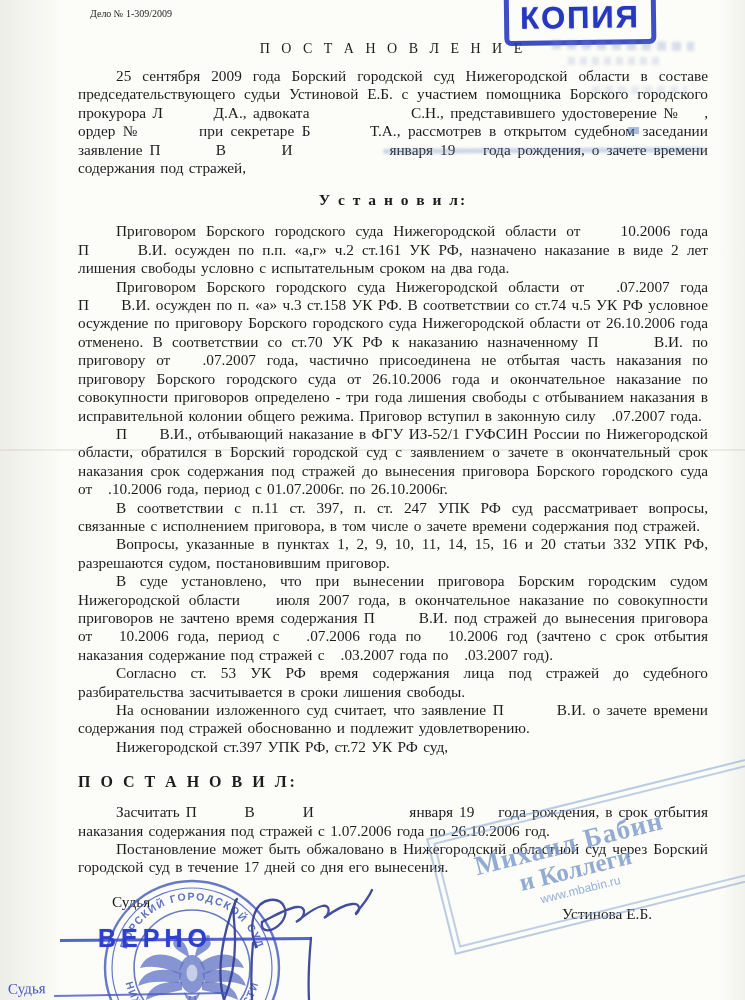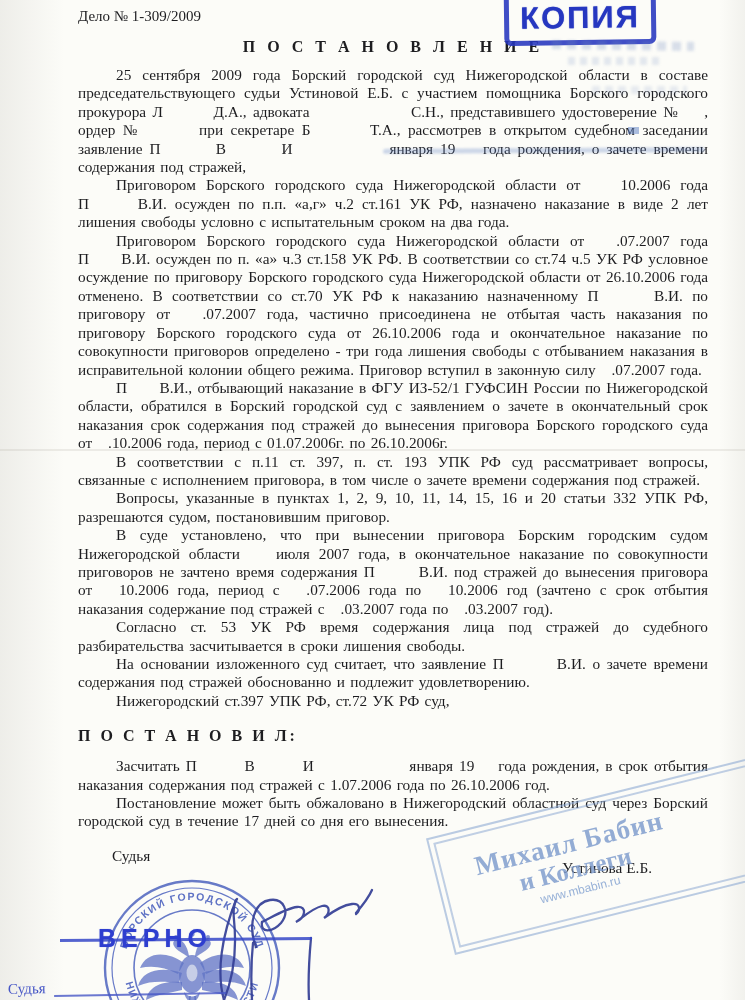--- a/index.html
+++ b/index.html
@@ -9,22 +9,22 @@
     font-family:"Liberation Serif", serif; color:#1d1d20;
   }
   
   .scan-shade-left{position:absolute;left:0;top:0;width:64px;height:1000px;
     background:linear-gradient(90deg, rgba(150,148,140,.14), rgba(150,148,140,0));}
   .scan-shade-right{position:absolute;right:0;top:0;width:26px;height:1000px;
     background:linear-gradient(270deg, rgba(150,148,140,.10), rgba(150,148,140,0));}
   .crease{position:absolute;left:0;top:449px;width:745px;height:2px;background:rgba(168,162,148,.18);}
 
   .doc-flow{position:absolute; left:78px; top:8px; width:630px;}
-  .case-number{font-size:15px;}
-  .doc-title{text-align:center; font-weight:bold; font-size:16px; letter-spacing:4px; margin:13px 0 10px 0;}
+  .case-number{font-size:10px;margin-left:12px;}
+  .doc-title{text-align:center; font-weight:normal; font-size:14px; letter-spacing:4px; margin:22px 0 10px 0;}
   .doc-flow p{
     margin:0; font-size:15.3px; line-height:18.4px; text-align:justify; text-indent:38px; word-spacing:1.5px;
   }
   .mid-heading{text-align:center; font-weight:bold; font-size:15.5px; letter-spacing:2px; margin:14px 0 13px 0;}
   .mid-heading2{text-align:left; font-weight:bold; font-size:16px; letter-spacing:3px; margin:17px 0 12px 0;}
   .signature-row{display:flex; justify-content:space-between; margin-top:16px; font-size:15.3px;}
   .sig-label{margin-left:34px;}
   .sig-name{margin-right:56px; margin-top:12px;}
 
   
@@ -89,29 +89,30 @@
 <div class="page">
 
   <div class="scan-shade-left"></div>
   <div class="scan-shade-right"></div>
   <div class="crease"></div>
 
   <div class="doc-flow">
     <div class="case-number">Дело №  1-309/2009</div>
     <div class="doc-title">П О С Т А Н О В Л Е Н И Е</div>
     <p>25 сентября 2009 года Борский городской суд Нижегородской области в составе председательствующего судьи Устиновой Е.Б. с участием помощника Борского городского прокурора Л&nbsp;&nbsp;&nbsp;&nbsp;&nbsp;&nbsp;&nbsp;&nbsp;Д.А., адвоката&nbsp;&nbsp;&nbsp;&nbsp;&nbsp;&nbsp;&nbsp;&nbsp;&nbsp;&nbsp;&nbsp;&nbsp;&nbsp;&nbsp;&nbsp;&nbsp;С.Н., представившего удостоверение №&nbsp;&nbsp;&nbsp;&nbsp;, ордер №&nbsp;&nbsp;&nbsp;&nbsp;&nbsp;&nbsp;&nbsp;&nbsp;при секретаре Б&nbsp;&nbsp;&nbsp;&nbsp;&nbsp;&nbsp;&nbsp;&nbsp;Т.А., рассмотрев в открытом судебном заседании заявление П&nbsp;&nbsp;&nbsp;&nbsp;&nbsp;&nbsp;&nbsp;&nbsp;В&nbsp;&nbsp;&nbsp;&nbsp;&nbsp;&nbsp;&nbsp;&nbsp;И&nbsp;&nbsp;&nbsp;&nbsp;&nbsp;&nbsp;&nbsp;&nbsp;&nbsp;&nbsp;&nbsp;&nbsp;&nbsp;&nbsp;января 19&nbsp;&nbsp;&nbsp;&nbsp;года рождения, о зачете времени содержания под стражей,</p>
+    <div class="mid-heading">У с т а н о в и л:</div>
     <p>Приговором Борского городского суда Нижегородской области от&nbsp;&nbsp;&nbsp;&nbsp;10.2006 года П&nbsp;&nbsp;&nbsp;&nbsp;&nbsp;&nbsp;В.И. осужден по п.п. «а,г» ч.2 ст.161 УК РФ, назначено наказание в виде 2 лет лишения свободы условно с испытательным сроком на два года.</p>
     <p>Приговором Борского городского суда Нижегородской области от&nbsp;&nbsp;&nbsp;.07.2007 года П&nbsp;&nbsp;&nbsp;&nbsp;&nbsp;&nbsp;В.И. осужден по п. «а» ч.3 ст.158 УК РФ. В соответствии со ст.74 ч.5 УК РФ условное осуждение по приговору Борского городского суда Нижегородской области от 26.10.2006 года отменено. В соответствии со ст.70 УК РФ к наказанию назначенному П&nbsp;&nbsp;&nbsp;&nbsp;&nbsp;&nbsp;В.И. по приговору от&nbsp;&nbsp;&nbsp;.07.2007 года, частично присоединена не отбытая часть наказания по приговору  Борского городского суда  от 26.10.2006 года и окончательное наказание по совокупности приговоров определено - три года лишения свободы с отбыванием наказания в исправительной колонии общего режима. Приговор вступил в законную силу&nbsp;&nbsp;&nbsp;.07.2007 года.</p>
     <p>П&nbsp;&nbsp;&nbsp;&nbsp;&nbsp;&nbsp;В.И., отбывающий наказание в ФГУ ИЗ-52/1 ГУФСИН России по Нижегородской области, обратился в Борский городской суд с заявлением о зачете в окончательный срок наказания срок содержания под стражей до вынесения приговора Борского городского суда от&nbsp;&nbsp;&nbsp;.10.2006 года, период с 01.07.2006г. по 26.10.2006г.</p>
-    <p>В соответствии с п.11 ст. 397, п. ст. 193 УПК РФ суд рассматривает вопросы, связанные с исполнением приговора, в том числе о зачете времени содержания под стражей.</p>
+    <p>В соответствии с п.11 ст. 397, п. ст. 247 УПК РФ суд рассматривает вопросы, связанные с исполнением приговора, в том числе о зачете времени содержания под стражей.</p>
     <p>Вопросы, указанные в пунктах 1, 2, 9, 10, 11, 14, 15, 16 и 20 статьи 332 УПК РФ, разрешаются судом, постановившим приговор.</p>
     <p>В суде установлено, что при вынесении приговора Борским городским судом Нижегородской области&nbsp;&nbsp;&nbsp;&nbsp;июля 2007 года, в окончательное наказание по совокупности приговоров не зачтено время содержания П&nbsp;&nbsp;&nbsp;&nbsp;&nbsp;&nbsp;&nbsp;В.И. под стражей до вынесения приговора от&nbsp;&nbsp;&nbsp;10.2006 года, период с&nbsp;&nbsp;&nbsp;.07.2006 года по&nbsp;&nbsp;&nbsp;10.2006 год (зачтено с срок отбытия наказания содержание под стражей с&nbsp;&nbsp;&nbsp;.03.2007 года по&nbsp;&nbsp;&nbsp;.03.2007 год).</p>
     <p>Согласно ст. 53 УК РФ время содержания лица под стражей до судебного разбирательства засчитывается в сроки лишения свободы.</p>
     <p>На основании изложенного суд считает, что заявление П&nbsp;&nbsp;&nbsp;&nbsp;&nbsp;&nbsp;&nbsp;&nbsp;В.И. о зачете времени содержания под стражей обоснованно и подлежит удовлетворению.</p>
-    <p>Нижегородский ст.397 УПК РФ, ст.72 УК РФ суд,</p>
+    <p>Нижегородской ст.397 УПК РФ, ст.72 УК РФ суд,</p>
     <div class="mid-heading2">П О С Т А Н О В И Л:</div>
     <p>Засчитать П&nbsp;&nbsp;&nbsp;&nbsp;&nbsp;&nbsp;&nbsp;&nbsp;В&nbsp;&nbsp;&nbsp;&nbsp;&nbsp;&nbsp;&nbsp;&nbsp;И&nbsp;&nbsp;&nbsp;&nbsp;&nbsp;&nbsp;&nbsp;&nbsp;&nbsp;&nbsp;&nbsp;&nbsp;&nbsp;&nbsp;&nbsp;&nbsp;января 19&nbsp;&nbsp;&nbsp;&nbsp;года рождения, в срок отбытия наказания содержания под стражей  с 1.07.2006 года по 26.10.2006 год.</p>
     <p>Постановление может быть обжаловано в Нижегородский областной суд через Борский городской суд в течение 17 дней со дня его вынесения.</p>
     <div class="signature-row">
       <span class="sig-label">Судья</span>
       <span class="sig-name">Устинова Е.Б.</span>
     </div>
   </div>
 
   <div class="copy-stamp">КОПИЯ</div>

